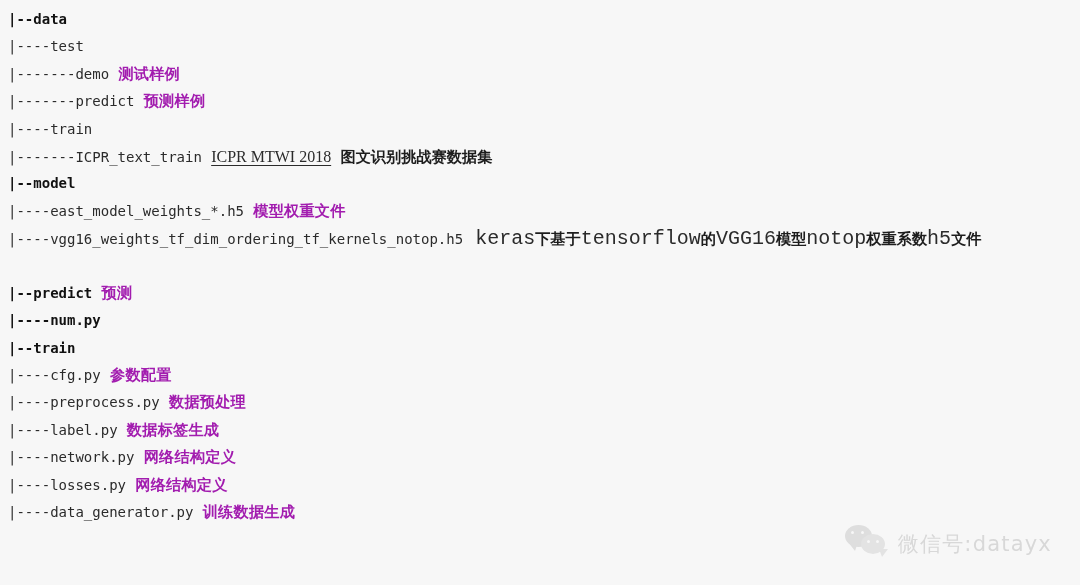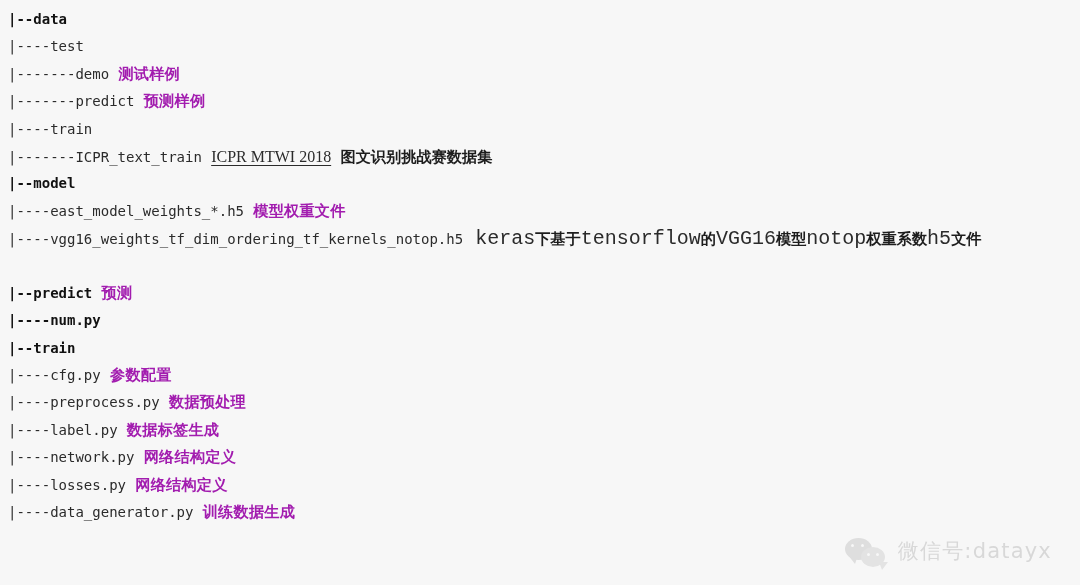--- a/index.html
+++ b/index.html
@@ -88,23 +88,23 @@
     font-family: "DejaVu Sans", "Liberation Sans", sans-serif;
     font-weight: bold;
     font-size: 15.2px;
     color: #1d1d1d;
   }
 
   
   #watermark {
     position: absolute;
     right: 28px;
-    bottom: 14px;
+    bottom: 27px;
     display: flex;
-    align-items: flex-start;
+    align-items: flex-end;
     gap: 9px;
     opacity: 0.92;
     pointer-events: none;
   }
   #watermark .wm-text {
     font-family: "DejaVu Sans", "Liberation Sans", sans-serif;
     font-size: 21px;
     color: #d6d6d6;
     letter-spacing: 1.2px;
     white-space: pre;

